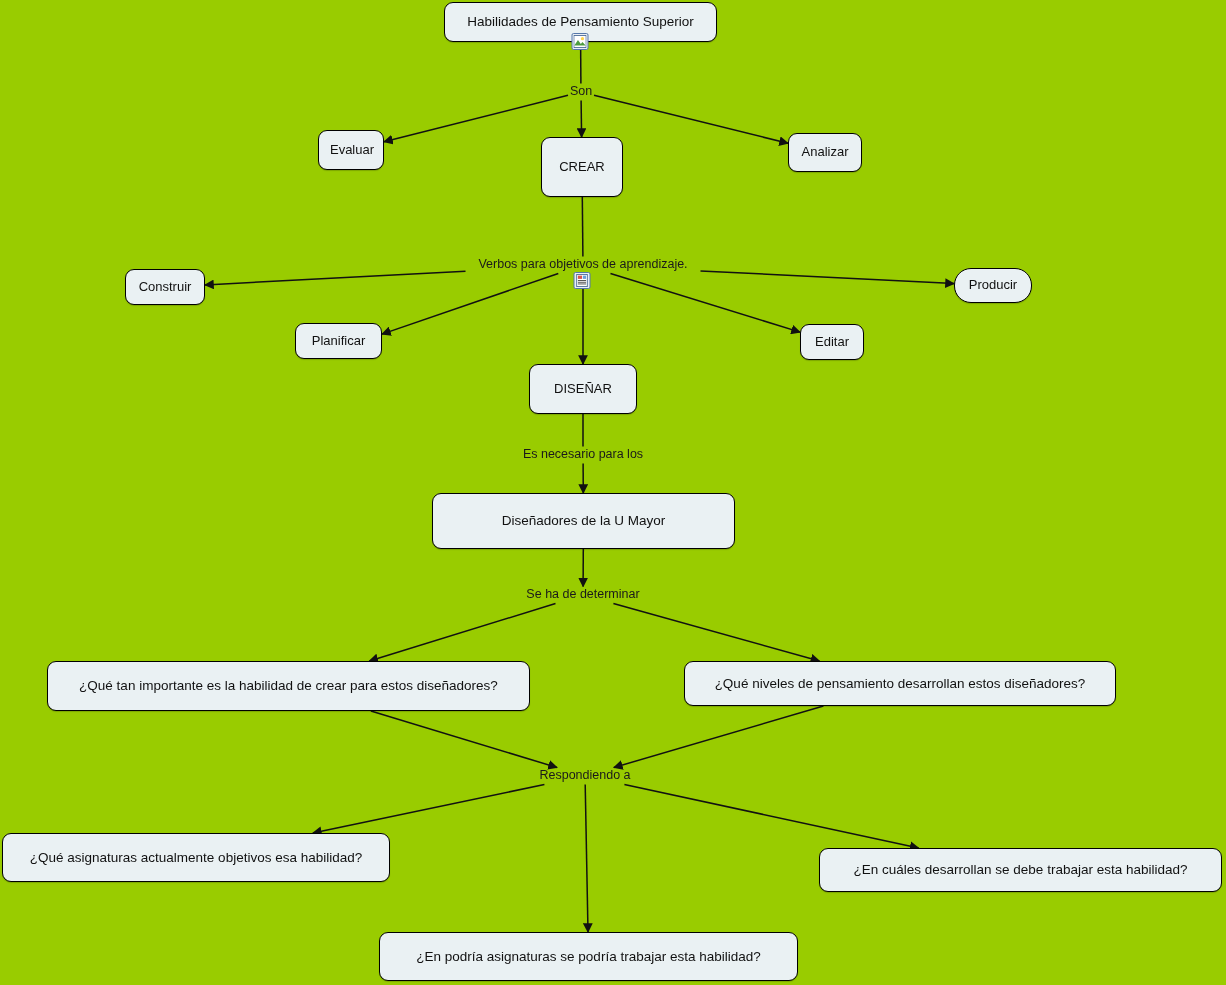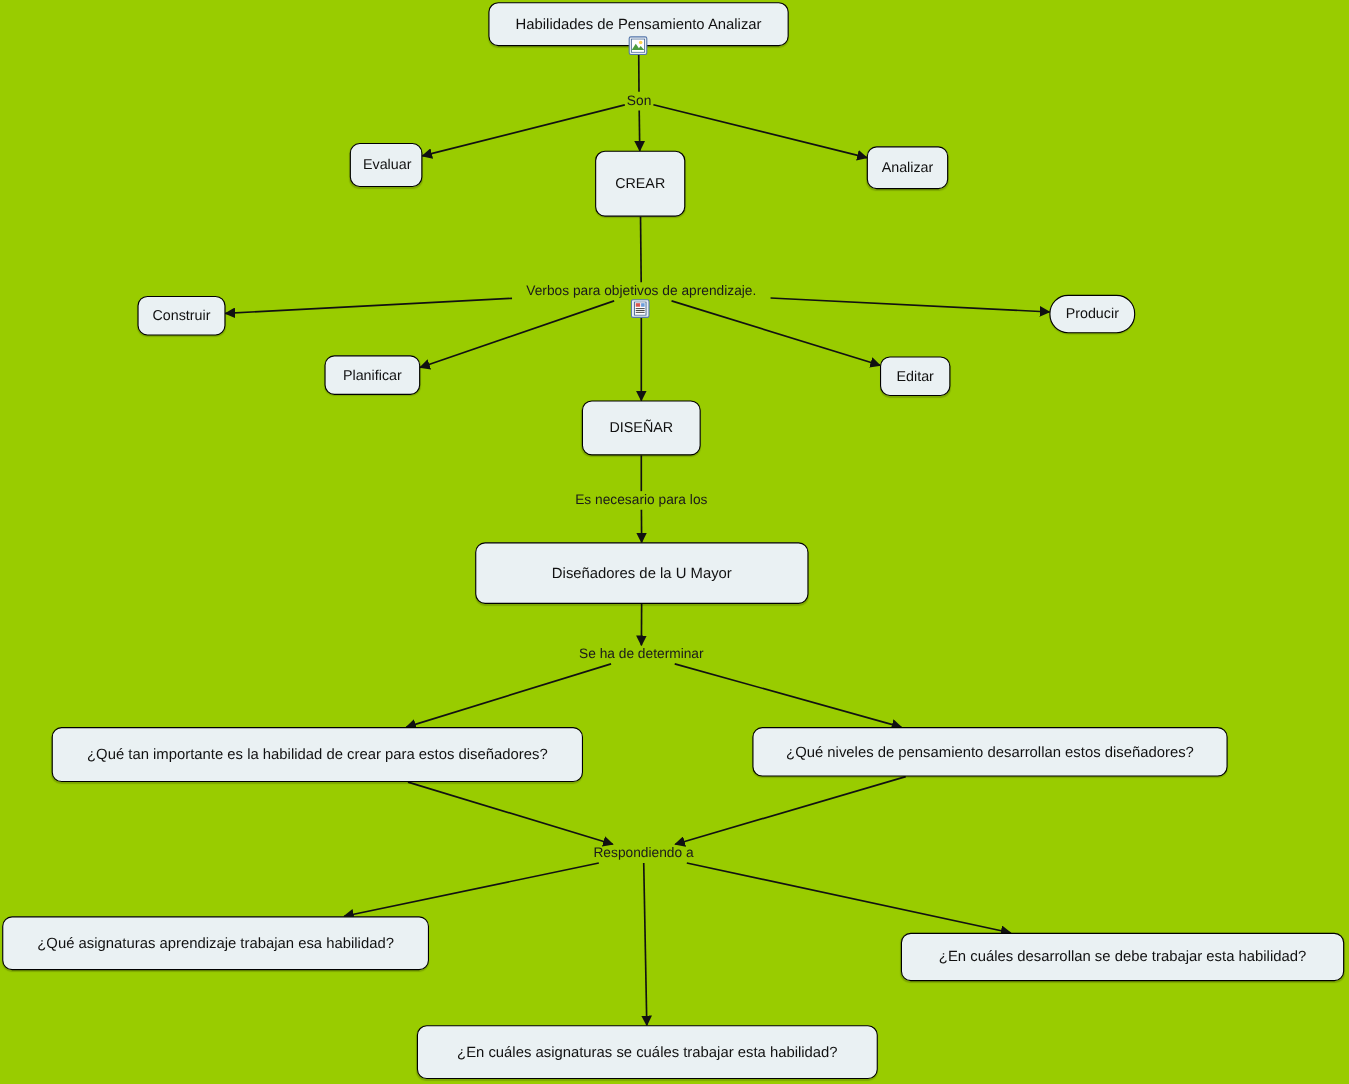--- a/index.html
+++ b/index.html
@@ -98,21 +98,21 @@
         <line x1="370.9" y1="711.0" x2="557.0" y2="767.5" stroke="#111111" stroke-width="1.5" marker-end="url(#arrowhead)"></line>
         <line x1="823.4" y1="706.0" x2="613.9" y2="767.5" stroke="#111111" stroke-width="1.5" marker-end="url(#arrowhead)"></line>
         <line x1="544.4" y1="784.5" x2="312.9" y2="833.0" stroke="#111111" stroke-width="1.5" marker-end="url(#arrowhead)"></line>
         <line x1="624.4" y1="784.5" x2="918.6" y2="848.0" stroke="#111111" stroke-width="1.5" marker-end="url(#arrowhead)"></line>
         <line x1="585.2" y1="784.5" x2="588.0" y2="932.0" stroke="#111111" stroke-width="1.5" marker-end="url(#arrowhead)"></line>
       </g>
   </svg>
 
   <div id="nodes-group">
       <div class="node" style="left: 444px; top: 2px; width: 273px; height: 40px;">
-        <span>Habilidades de Pensamiento Analizar</span>
+        <span>Habilidades de Pensamiento Superior</span>
       </div>
       <div class="node small" style="left: 318px; top: 130px; width: 66px; height: 40px; padding-left: 12px;">
         <span>Evaluar</span>
       </div>
       <div class="node small" style="left: 541px; top: 137px; width: 82px; height: 60px;">
         <span>CREAR</span>
       </div>
       <div class="node small" style="left: 788px; top: 133px; width: 74px; height: 39px;">
         <span>Analizar</span>
       </div>
@@ -134,27 +134,27 @@
       <div class="node" style="left: 432px; top: 493px; width: 303px; height: 56px;">
         <span>Diseñadores de la U Mayor</span>
       </div>
       <div class="node" style="left: 47px; top: 661px; width: 483px; height: 50px;">
         <span>¿Qué tan importante es la habilidad de crear para estos diseñadores?</span>
       </div>
       <div class="node" style="left: 684px; top: 661px; width: 432px; height: 45px;">
         <span>¿Qué niveles de pensamiento desarrollan estos diseñadores?</span>
       </div>
       <div class="node" style="left: 2px; top: 833px; width: 388px; height: 49px;">
-        <span>¿Qué asignaturas aprendizaje trabajan esa habilidad?</span>
+        <span>¿Qué asignaturas actualmente objetivos esa habilidad?</span>
       </div>
       <div class="node" style="left: 819px; top: 848px; width: 403px; height: 44px;">
         <span>¿En cuáles desarrollan se debe trabajar esta habilidad?</span>
       </div>
       <div class="node" style="left: 379px; top: 932px; width: 419px; height: 49px;">
-        <span>¿En cuáles asignaturas se cuáles trabajar esta habilidad?</span>
+        <span>¿En podría asignaturas se podría trabajar esta habilidad?</span>
       </div>
     </div>
   <div id="labels-group">
       <div class="link-label" style="left: 581px; top: 92px;">Son</div>
       <div class="link-label" style="left: 583px; top: 265px;">Verbos para objetivos de aprendizaje.</div>
       <div class="link-label" style="left: 583px; top: 455px;">Es necesario para los</div>
       <div class="link-label" style="left: 583px; top: 595px;">Se ha de determinar</div>
       <div class="link-label" style="left: 585px; top: 776px;">Respondiendo a</div>
     </div>
   <div id="icons-group">

